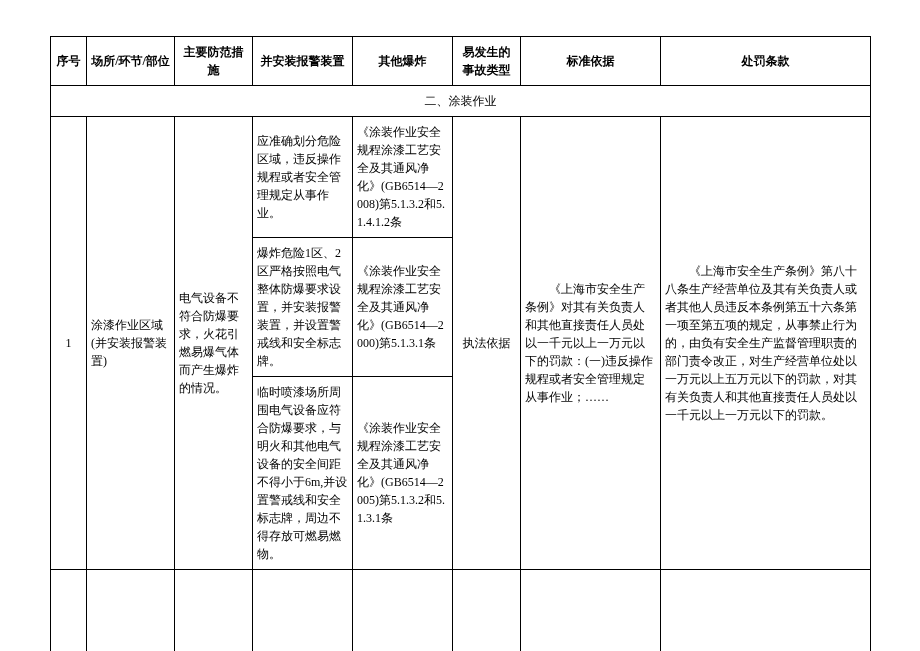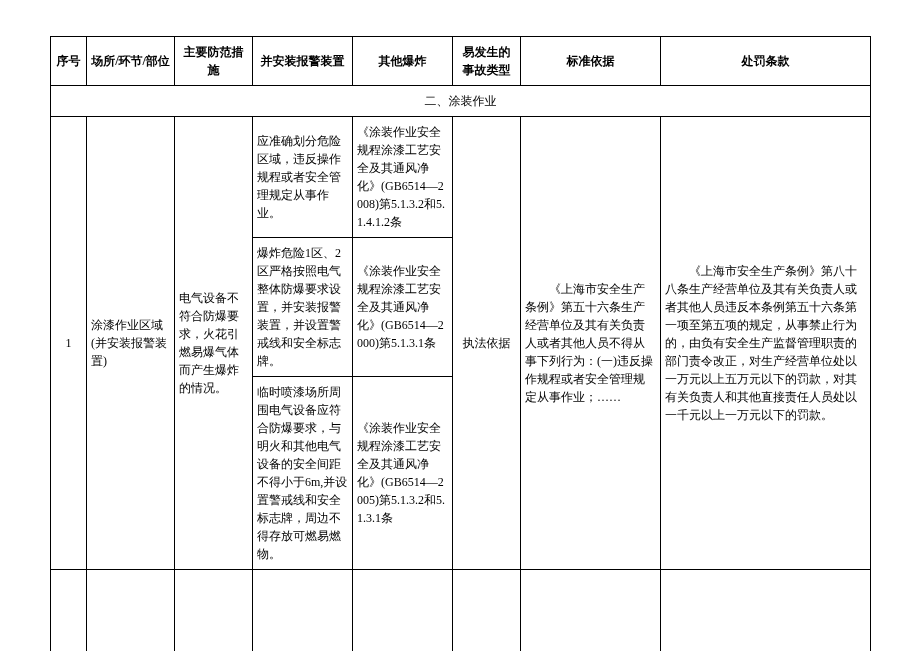--- a/index.html
+++ b/index.html
@@ -70,21 +70,21 @@
     <tr class="section-row">
       <td colspan="8">二、涂装作业</td>
     </tr>
     <tr>
       <td rowspan="3">1</td>
       <td rowspan="3" class="left-align">涂漆作业区域(并安装报警装置)</td>
       <td rowspan="3" class="left-align">电气设备不符合防爆要求，火花引燃易爆气体而产生爆炸的情况。</td>
       <td class="left-align">应准确划分危险区域，违反操作规程或者安全管理规定从事作业。</td>
       <td class="left-align">《涂装作业安全规程涂漆工艺安全及其通风净化》(GB6514—2008)第5.1.3.2和5.1.4.1.2条</td>
       <td rowspan="3">执法依据</td>
-      <td rowspan="3" class="left-align">　　《上海市安全生产条例》第五十六条生产经营单位及其有关负责人或者其他人员不得从事下列行为：(一)违反操作规程或者安全管理规定从事作业；……</td>
+      <td rowspan="3" class="left-align">　　《上海市安全生产条例》对其有关负责人和其他直接责任人员处以一千元以上一万元以下的罚款：(一)违反操作规程或者安全管理规定从事作业；……</td>
       <td rowspan="3" class="left-align">　　《上海市安全生产条例》第八十八条生产经营单位及其有关负责人或者其他人员违反本条例第五十六条第一项至第五项的规定，从事禁止行为的，由负有安全生产监督管理职责的部门责令改正，对生产经营单位处以一万元以上五万元以下的罚款，对其有关负责人和其他直接责任人员处以一千元以上一万元以下的罚款。</td>
     </tr>
     <tr>
       <td class="left-align">爆炸危险1区、2区严格按照电气整体防爆要求设置，并安装报警装置，并设置警戒线和安全标志牌。</td>
       <td class="left-align">《涂装作业安全规程涂漆工艺安全及其通风净化》(GB6514—2000)第5.1.3.1条</td>
     </tr>
     <tr>
       <td class="left-align">临时喷漆场所周围电气设备应符合防爆要求，与明火和其他电气设备的安全间距不得小于6m,并设置警戒线和安全标志牌，周边不得存放可燃易燃物。</td>
       <td class="left-align">《涂装作业安全规程涂漆工艺安全及其通风净化》(GB6514—2005)第5.1.3.2和5.1.3.1条</td>
     </tr>

